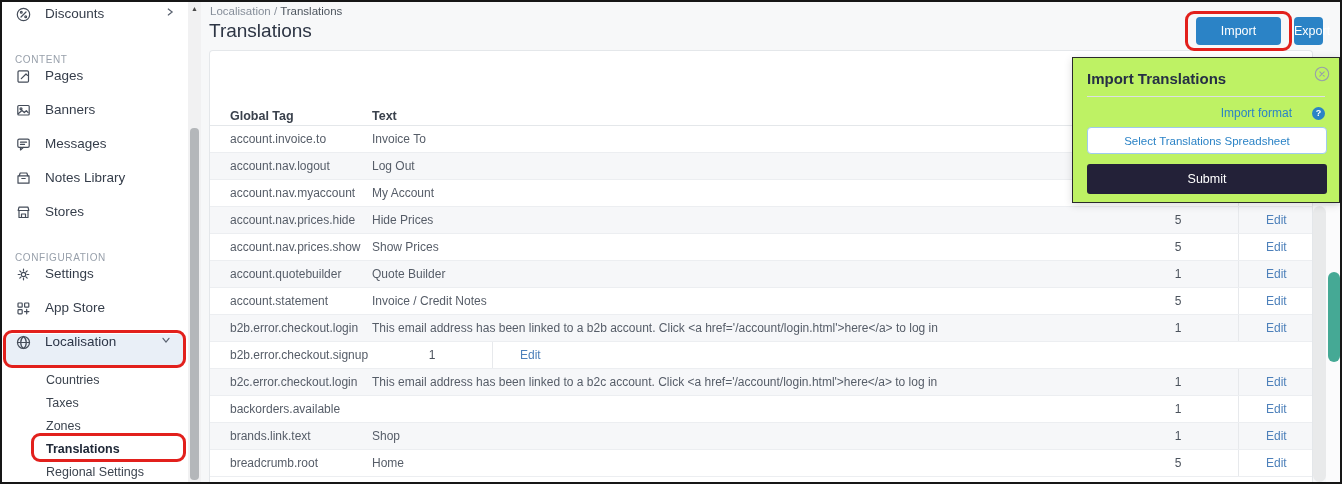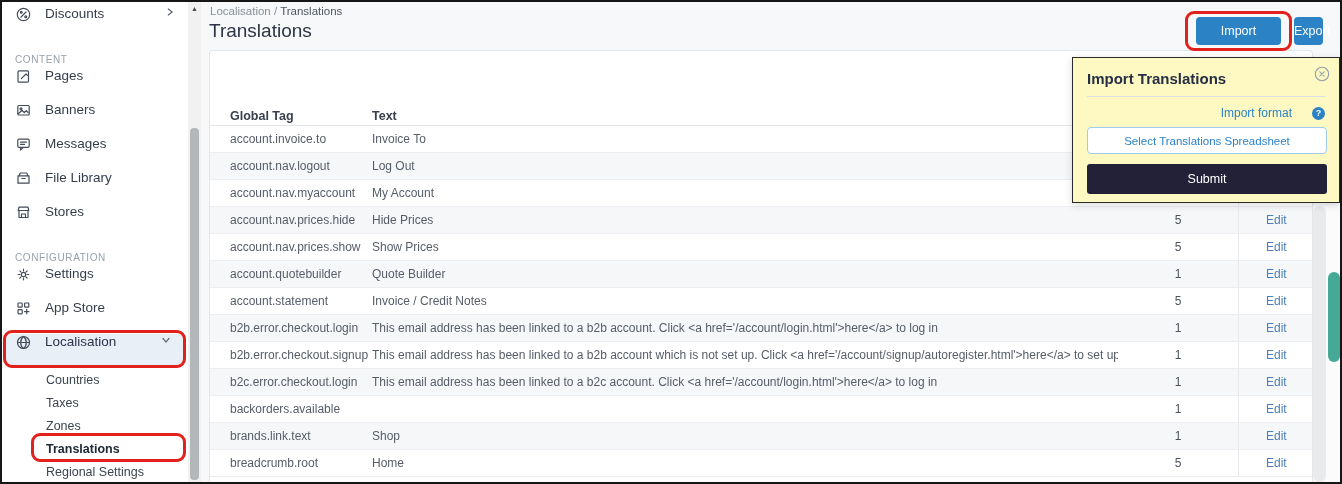--- a/index.html
+++ b/index.html
@@ -41,21 +41,21 @@
   .c-text { flex:1 1 auto; white-space:nowrap; overflow:hidden; min-width:0; }
   .c-count { flex:0 0 120px; text-align:center; color:#4c535d; }
   .c-edit { flex:0 0 74px; align-self:stretch; display:flex; align-items:center; padding-left:27px; border-left:1px solid #e7e9ec; color:#4d80ba; cursor:pointer; }
 
   
   .gray-band { position:absolute; left:1311px; top:204px; width:13px; height:276px; background:#e9eaeb; border-radius:7px; z-index:2; }
   .white-track { position:absolute; left:1324px; top:204px; width:15px; height:276px; background:#fbfbfc; z-index:2; }
   .teal-thumb { position:absolute; left:1326px; top:270px; width:12px; height:90px; background:#45a995; border-radius:6px; z-index:4; }
 
   
-  .modal { position:absolute; left:1070px; top:55px; width:268px; height:146px; background:#fef9c3; border:1px solid #2a2a2a; box-shadow:0 2px 8px rgba(0,0,0,.15); z-index:10; }
+  .modal { position:absolute; left:1070px; top:55px; width:268px; height:146px; background:#bef264; border:1px solid #2a2a2a; box-shadow:0 2px 8px rgba(0,0,0,.15); z-index:10; }
   .modal-title { position:absolute; left:14px; top:12px; font-size:15px; font-weight:bold; color:#262f45; }
   .modal-close { position:absolute; right:9px; top:8px; width:16px; height:16px; cursor:pointer; }
   .modal-divider { position:absolute; left:14px; right:14px; top:38px; border-top:1px solid #dcdfe4; }
   .import-format { position:absolute; right:14px; top:48px; display:flex; align-items:center; gap:20px; font-size:12px; color:#2b83c6; cursor:pointer; }
   .q-icon { width:13px; height:13px; background:#2b83c6; border-radius:50%; color:#fff; font-size:9px; font-weight:bold; display:flex; align-items:center; justify-content:center; }
   .btn-select { position:absolute; left:14px; top:69px; width:240px; height:27px; background:#fff; border:1px solid #9fcbee; border-radius:4px; color:#2b83c6; font-size:11.5px; cursor:pointer; font-family:"Liberation Sans", sans-serif; }
   .btn-submit { position:absolute; left:14px; top:106px; width:240px; height:30px; background:#232138; border:none; border-radius:3px; color:#fff; font-size:12.5px; cursor:pointer; font-family:"Liberation Sans", sans-serif; }
 
   
   .red-box { position:absolute; border:3px solid #e2201c; border-radius:9px; z-index:20; pointer-events:none; }
@@ -123,21 +123,21 @@
     </div>
 
     <div class="s-item">
       <span class="icon16">
         <svg viewBox="0 0 17 17" width="17" height="17" fill="none" stroke="#444c59" stroke-width="1.2" stroke-linecap="round" stroke-linejoin="round">
             <path d="M3 5.8 h11 v7.4 h-11 z"></path>
             <path d="M4.2 5.8 L5.2 3 h6.6 l1 2.8"></path>
             <line x1="6.8" y1="8.5" x2="10.2" y2="8.5"></line>
           </svg>
       </span>
-      <span>File Library</span>
+      <span>Notes Library</span>
     </div>
 
     <div class="s-item">
       <span class="icon16">
         <svg viewBox="0 0 17 17" width="17" height="17" fill="none" stroke="#444c59" stroke-width="1.2" stroke-linecap="round" stroke-linejoin="round">
             <path d="M3.2 6.5 L4 3.2 h9 l0.8 3.3 h-10.6 z"></path>
             <path d="M4 6.5 v7 h9 v-7"></path>
             <path d="M6.5 13.5 v-3.5 h4 v3.5"></path>
           </svg>
       </span>
@@ -262,21 +262,20 @@
           <div class="c-edit">Edit</div>
         </div>
         <div class="trow">
           <div class="c-tag">b2b.error.checkout.login</div>
           <div class="c-text">This email address has been linked to a b2b account. Click &lt;a href='/account/login.html'&gt;here&lt;/a&gt; to log in</div>
           <div class="c-count">1</div>
           <div class="c-edit">Edit</div>
         </div>
         <div class="trow">
           <div class="c-tag">b2b.error.checkout.signup</div>
-          <div class="c-text">This email address has been linked to a b2b account which is not set up. Click &lt;a href='/account/signup/autoregister.html'&gt;here&lt;/a&gt; to set up</div>
           <div class="c-count">1</div>
           <div class="c-edit">Edit</div>
         </div>
         <div class="trow">
           <div class="c-tag">b2c.error.checkout.login</div>
           <div class="c-text">This email address has been linked to a b2c account. Click &lt;a href='/account/login.html'&gt;here&lt;/a&gt; to log in</div>
           <div class="c-count">1</div>
           <div class="c-edit">Edit</div>
         </div>
         <div class="trow">

